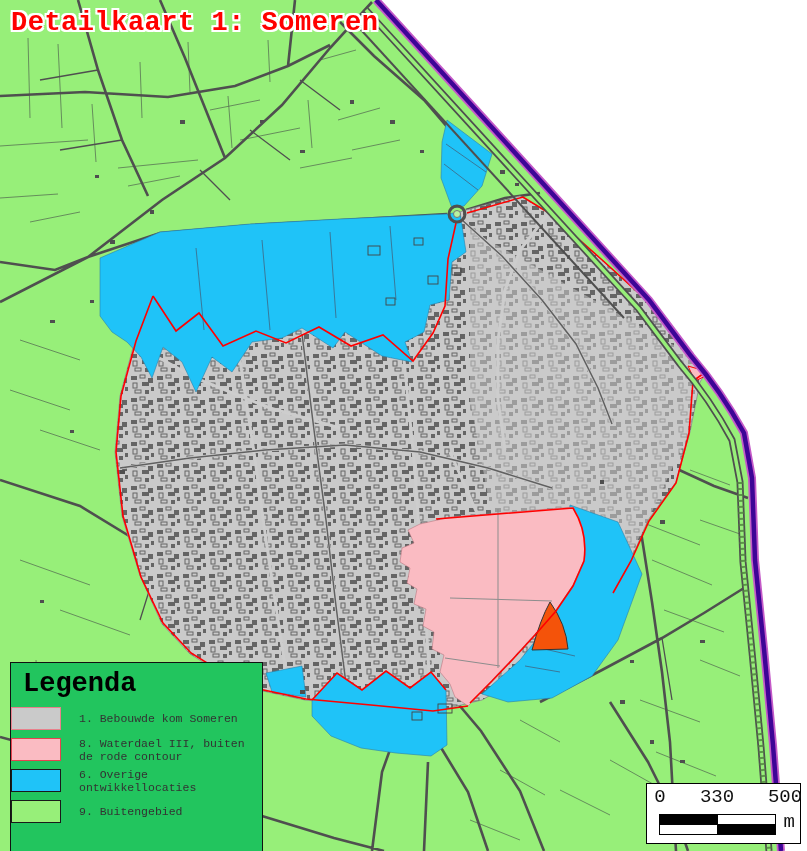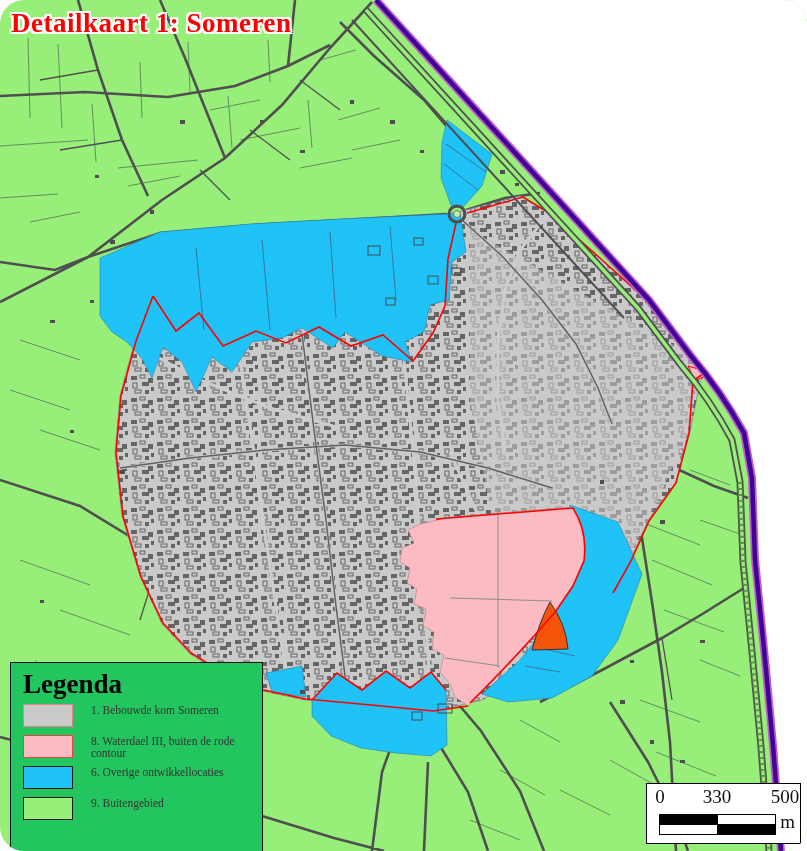--- a/index.html
+++ b/index.html
@@ -1,28 +1,28 @@
 <!DOCTYPE html>
 <html><head>
 <meta charset="utf-8">
 <style>
   html,body{margin:0;padding:0;background:#fff;}
   #stage{position:relative;width:807px;height:851px;overflow:hidden;
-         font-family:Liberation Serif, serif;border-radius:24px;}
+         font-family:Liberation Mono, monospace;}
   #map-svg{position:absolute;left:0;top:0;}
   
   #map-title{position:absolute;left:11px;top:8px;font-size:27px;font-weight:bold;
     letter-spacing:.5px;
     text-shadow:-2px -2px 0 #fff,2px -2px 0 #fff,-2px 2px 0 #fff,2px 2px 0 #fff,
                 -2px 0 0 #fff,2px 0 0 #fff,0 -2px 0 #fff,0 2px 0 #fff;}
   
   #legend{position:absolute;left:10px;top:662px;width:253px;height:234px;
     background:#22c55e;border:1.5px solid #111;box-sizing:border-box;}
   #legend .lg-title{font-size:27px;font-weight:bold;color:#000;margin:6px 0 4px 12px;}
-  #legend .lg-row{display:flex;align-items:flex-start;height:31px;padding-left:12px;}
+  #legend .lg-row{display:flex;align-items:center;height:31px;}
   #legend .swatch{width:50px;height:23px;border:1.5px solid #000;box-sizing:border-box;
     margin-right:18px;flex:0 0 auto;}
   #legend .lg-label{font-size:11.5px;color:#333;}
   
   #scalebar{position:absolute;left:646px;top:783px;width:155px;height:61px;
     background:#fff;border:1px solid #000;box-sizing:border-box;}
   #scalebar .ticks{position:absolute;top:2px;left:0;width:100%;height:24px;}
   #scalebar .tick{position:absolute;transform:translateX(-50%);font-size:19px;color:#111;}
   #scalebar .bar{position:absolute;left:12px;top:30px;width:115px;height:19px;
     border:1.5px solid #000;box-sizing:content-box;display:grid;

